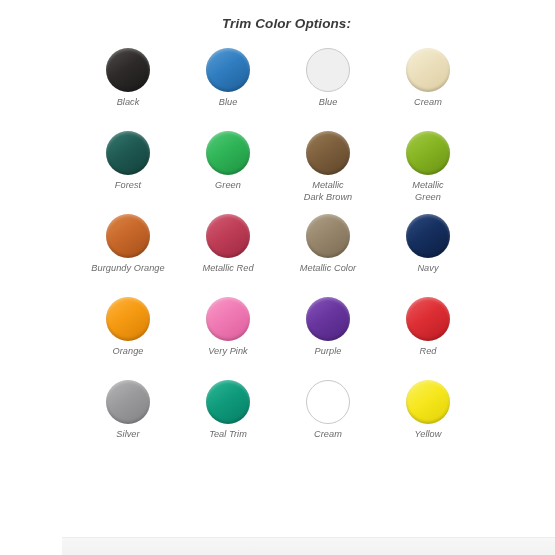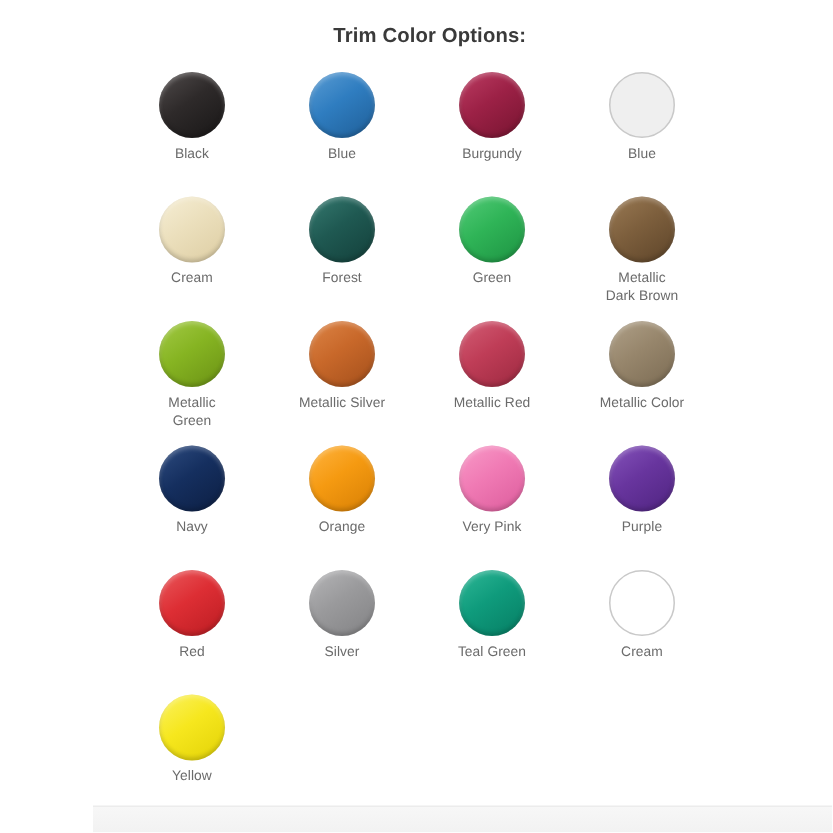--- a/index.html
+++ b/index.html
@@ -17,20 +17,21 @@
   }
 
   #page {
     position: relative;
     width: 555px;
     height: 555px;
     background:
       radial-gradient(ellipse 140% 120% at 50% 45%, #ffffff 60%, #fbfbfb 85%, #f6f6f6 100%);
     box-sizing: border-box;
     overflow: hidden;
+    font-style: italic;
   }
 
   
   #title {
     position: absolute;
     top: 16px;
     left: 0;
     width: 555px;
     padding-left: 18px;
     box-sizing: border-box;
@@ -101,24 +102,20 @@
   <div id="swatch-grid">
       <div class="swatch-cell">
         <div class="swatch-dot" style="background: linear-gradient(145deg, rgb(81, 76, 76) 0%, rgb(46, 42, 42) 45%, rgb(24, 22, 22) 100%); box-shadow: rgba(0, 0, 0, 0.18) 0px -2px 3px inset, rgba(255, 255, 255, 0.25) 0px 2px 3px inset;"></div>
         <div class="swatch-label">Black</div>
       </div>
       <div class="swatch-cell">
         <div class="swatch-dot" style="background: linear-gradient(145deg, rgb(91, 157, 212) 0%, rgb(47, 125, 192) 45%, rgb(31, 94, 151) 100%); box-shadow: rgba(0, 0, 0, 0.18) 0px -2px 3px inset, rgba(255, 255, 255, 0.25) 0px 2px 3px inset;"></div>
         <div class="swatch-label">Blue</div>
       </div>
       <div class="swatch-cell">
-        <div class="swatch-dot" style="background: linear-gradient(145deg, rgb(188, 61, 99) 0%, rgb(156, 33, 70) 45%, rgb(118, 20, 48) 100%); box-shadow: rgba(0, 0, 0, 0.18) 0px -2px 3px inset, rgba(255, 255, 255, 0.25) 0px 2px 3px inset;"></div>
-        <div class="swatch-label">Burgundy</div>
-      </div>
-      <div class="swatch-cell">
         <div class="swatch-dot" style="background: rgb(239, 239, 239); border: 1px solid rgb(201, 201, 201);"></div>
         <div class="swatch-label">Blue</div>
       </div>
       <div class="swatch-cell">
         <div class="swatch-dot" style="background: linear-gradient(145deg, rgb(246, 238, 213) 0%, rgb(235, 223, 188) 45%, rgb(221, 205, 163) 100%); box-shadow: rgba(0, 0, 0, 0.18) 0px -2px 3px inset, rgba(255, 255, 255, 0.25) 0px 2px 3px inset;"></div>
         <div class="swatch-label">Cream</div>
       </div>
       <div class="swatch-cell">
         <div class="swatch-dot" style="background: linear-gradient(145deg, rgb(54, 122, 112) 0%, rgb(31, 89, 82) 45%, rgb(19, 63, 58) 100%); box-shadow: rgba(0, 0, 0, 0.18) 0px -2px 3px inset, rgba(255, 255, 255, 0.25) 0px 2px 3px inset;"></div>
         <div class="swatch-label">Forest</div>
@@ -132,21 +129,21 @@
         <div class="swatch-label">Metallic
 Dark Brown</div>
       </div>
       <div class="swatch-cell">
         <div class="swatch-dot" style="background: linear-gradient(145deg, rgb(163, 202, 70) 0%, rgb(134, 180, 34) 45%, rgb(106, 145, 20) 100%); box-shadow: rgba(0, 0, 0, 0.18) 0px -2px 3px inset, rgba(255, 255, 255, 0.25) 0px 2px 3px inset;"></div>
         <div class="swatch-label">Metallic
 Green</div>
       </div>
       <div class="swatch-cell">
         <div class="swatch-dot" style="background: linear-gradient(145deg, rgb(221, 133, 71) 0%, rgb(200, 104, 42) 45%, rgb(163, 79, 27) 100%); box-shadow: rgba(0, 0, 0, 0.18) 0px -2px 3px inset, rgba(255, 255, 255, 0.25) 0px 2px 3px inset;"></div>
-        <div class="swatch-label">Metallic Silver</div>
+        <div class="swatch-label">Burgundy Orange</div>
       </div>
       <div class="swatch-cell">
         <div class="swatch-dot" style="background: linear-gradient(145deg, rgb(211, 95, 118) 0%, rgb(191, 61, 87) 45%, rgb(156, 41, 64) 100%); box-shadow: rgba(0, 0, 0, 0.18) 0px -2px 3px inset, rgba(255, 255, 255, 0.25) 0px 2px 3px inset;"></div>
         <div class="swatch-label">Metallic Red</div>
       </div>
       <div class="swatch-cell">
         <div class="swatch-dot" style="background: linear-gradient(145deg, rgb(176, 161, 137) 0%, rgb(151, 134, 108) 45%, rgb(123, 107, 83) 100%); box-shadow: rgba(0, 0, 0, 0.18) 0px -2px 3px inset, rgba(255, 255, 255, 0.25) 0px 2px 3px inset;"></div>
         <div class="swatch-label">Metallic Color</div>
       </div>
       <div class="swatch-cell">
@@ -168,21 +165,21 @@
       <div class="swatch-cell">
         <div class="swatch-dot" style="background: linear-gradient(145deg, rgb(234, 90, 93) 0%, rgb(221, 46, 52) 45%, rgb(187, 28, 34) 100%); box-shadow: rgba(0, 0, 0, 0.18) 0px -2px 3px inset, rgba(255, 255, 255, 0.25) 0px 2px 3px inset;"></div>
         <div class="swatch-label">Red</div>
       </div>
       <div class="swatch-cell">
         <div class="swatch-dot" style="background: linear-gradient(145deg, rgb(182, 182, 184) 0%, rgb(154, 154, 156) 45%, rgb(130, 130, 132) 100%); box-shadow: rgba(0, 0, 0, 0.18) 0px -2px 3px inset, rgba(255, 255, 255, 0.25) 0px 2px 3px inset;"></div>
         <div class="swatch-label">Silver</div>
       </div>
       <div class="swatch-cell">
         <div class="swatch-dot" style="background: linear-gradient(145deg, rgb(47, 184, 151) 0%, rgb(15, 155, 124) 45%, rgb(6, 125, 99) 100%); box-shadow: rgba(0, 0, 0, 0.18) 0px -2px 3px inset, rgba(255, 255, 255, 0.25) 0px 2px 3px inset;"></div>
-        <div class="swatch-label">Teal Green</div>
+        <div class="swatch-label">Teal Trim</div>
       </div>
       <div class="swatch-cell">
         <div class="swatch-dot" style="background: rgb(255, 255, 255); border: 1px solid rgb(201, 201, 201);"></div>
         <div class="swatch-label">Cream</div>
       </div>
       <div class="swatch-cell">
         <div class="swatch-dot" style="background: linear-gradient(145deg, rgb(251, 242, 99) 0%, rgb(246, 231, 30) 45%, rgb(226, 210, 6) 100%); box-shadow: rgba(0, 0, 0, 0.18) 0px -2px 3px inset, rgba(255, 255, 255, 0.25) 0px 2px 3px inset;"></div>
         <div class="swatch-label">Yellow</div>
       </div>
     </div>

